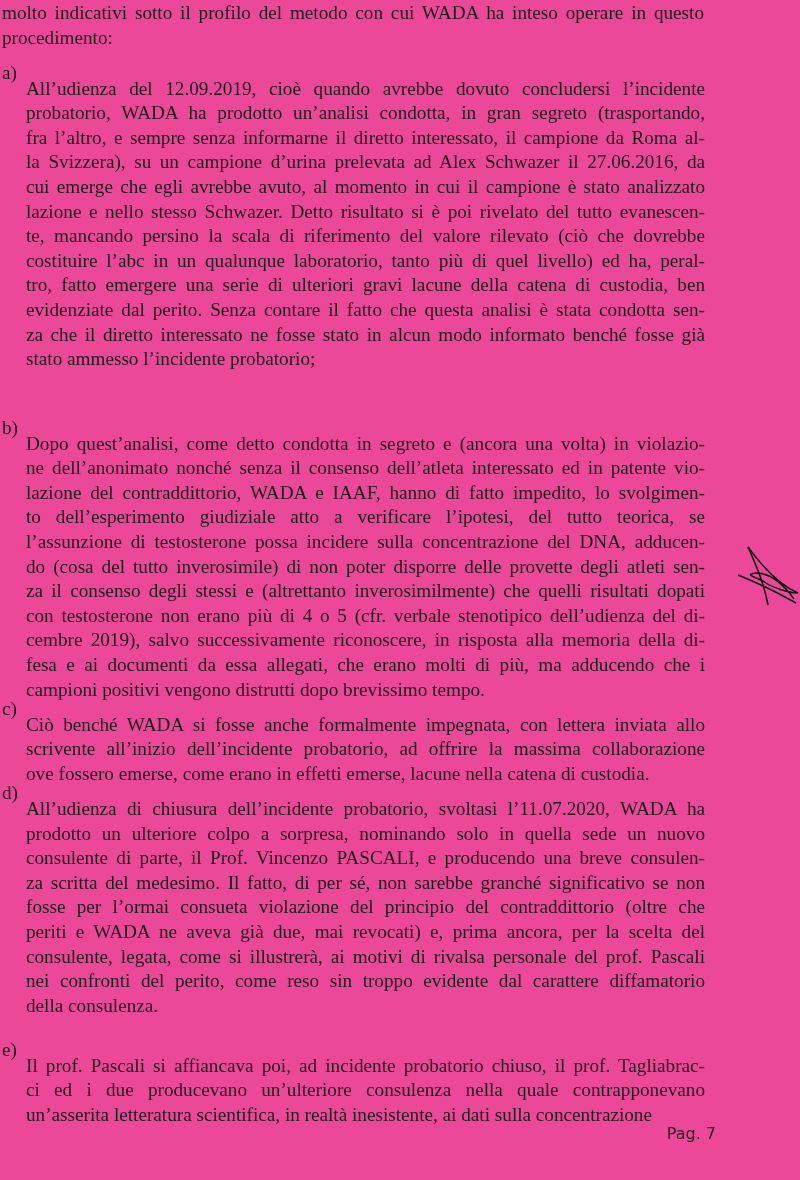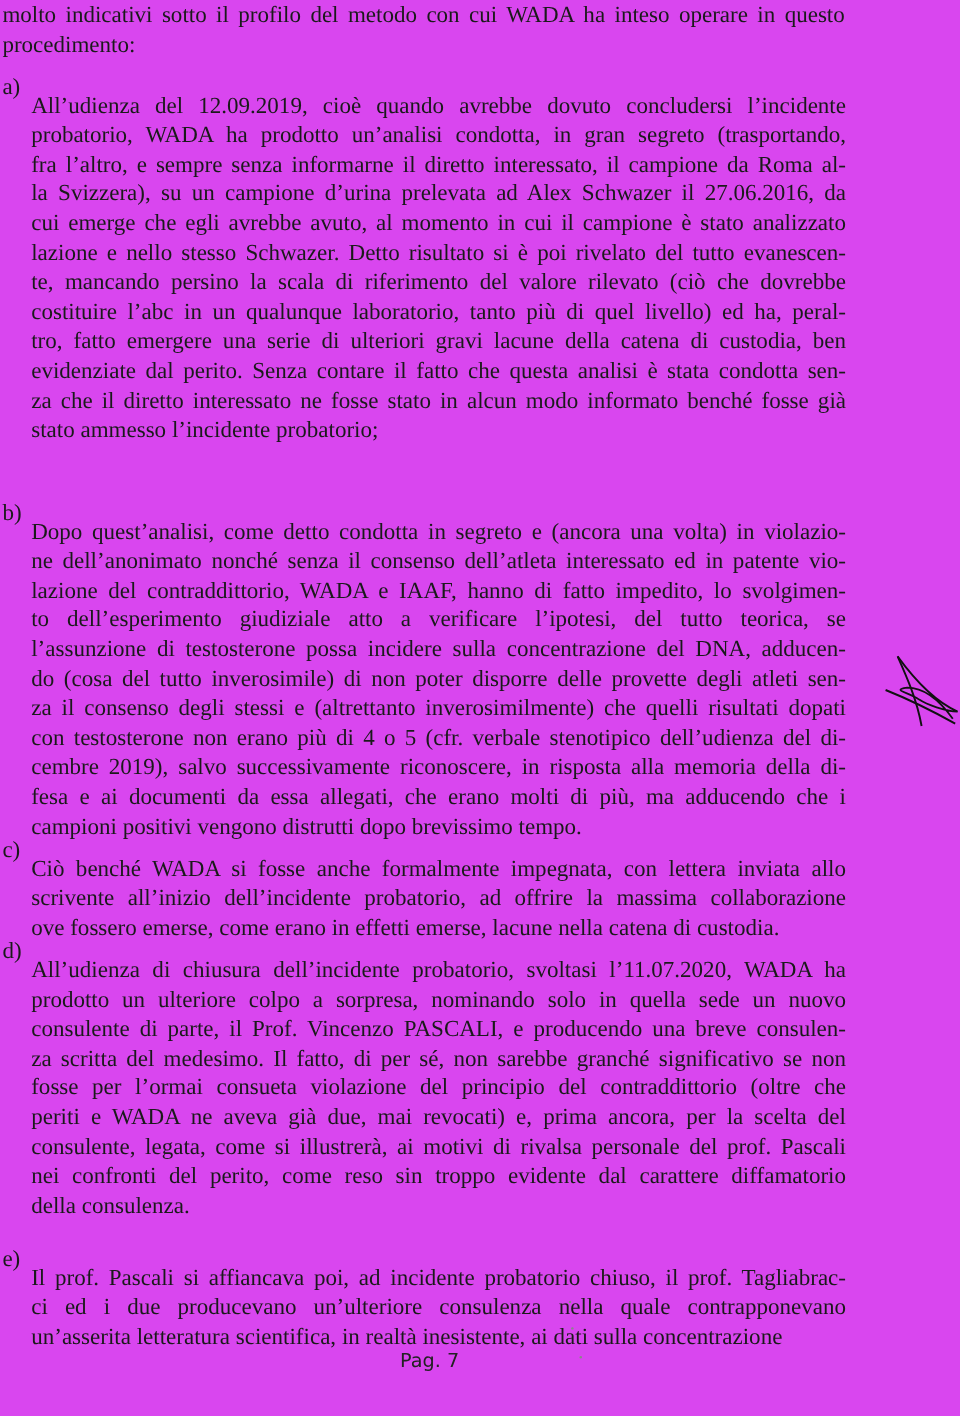--- a/index.html
+++ b/index.html
@@ -1,38 +1,38 @@
 <!DOCTYPE html>
 <html><head>
 <meta charset="utf-8">
 <style>
   html, body { margin: 0; padding: 0; background: #ffffff; }
   body { width: 800px; height: 1180px; position: relative; overflow: hidden; }
   .page {
     position: absolute; left: 0; top: 0; width: 800px; height: 1180px;
-    background: #d946ef; color: #1a1a1a;
+    background: #ec4899; color: #1a1a1a;
     font-family: "Liberation Serif", "DejaVu Serif", serif;
     font-size: 19.2px;
   }
   .para { position: absolute; left: 2px; width: 702px; }
   .line {
     display: block; height: 24.6px; line-height: 24.6px;
     white-space: nowrap; text-align: justify; text-align-last: justify;
     overflow: hidden;
   }
   .line.last { text-align-last: left; }
   .item { position: absolute; left: 2px; width: 702px; }
   .item .label {
     position: absolute; left: 0; top: 0; width: 22px;
     line-height: 24.6px; height: 24.6px;
   }
   .item .body { position: absolute; left: 24px; width: 679px; top: 16px; }
   .footer {
     position: absolute; left: 0; width: 716px; top: 1124px;
-    text-align: center;
+    text-align: right;
     font-family: "DejaVu Sans", "Liberation Sans", sans-serif;
     font-size: 16px; color: #222;
   }
   .signature { position: absolute; left: 728px; top: 541px; width: 72px; height: 66px; }
   .speck { position: absolute; width: 2px; height: 2px; background: #888; border-radius: 1px; }
 </style>
 </head>
 <body>
 
 <div class="page">

